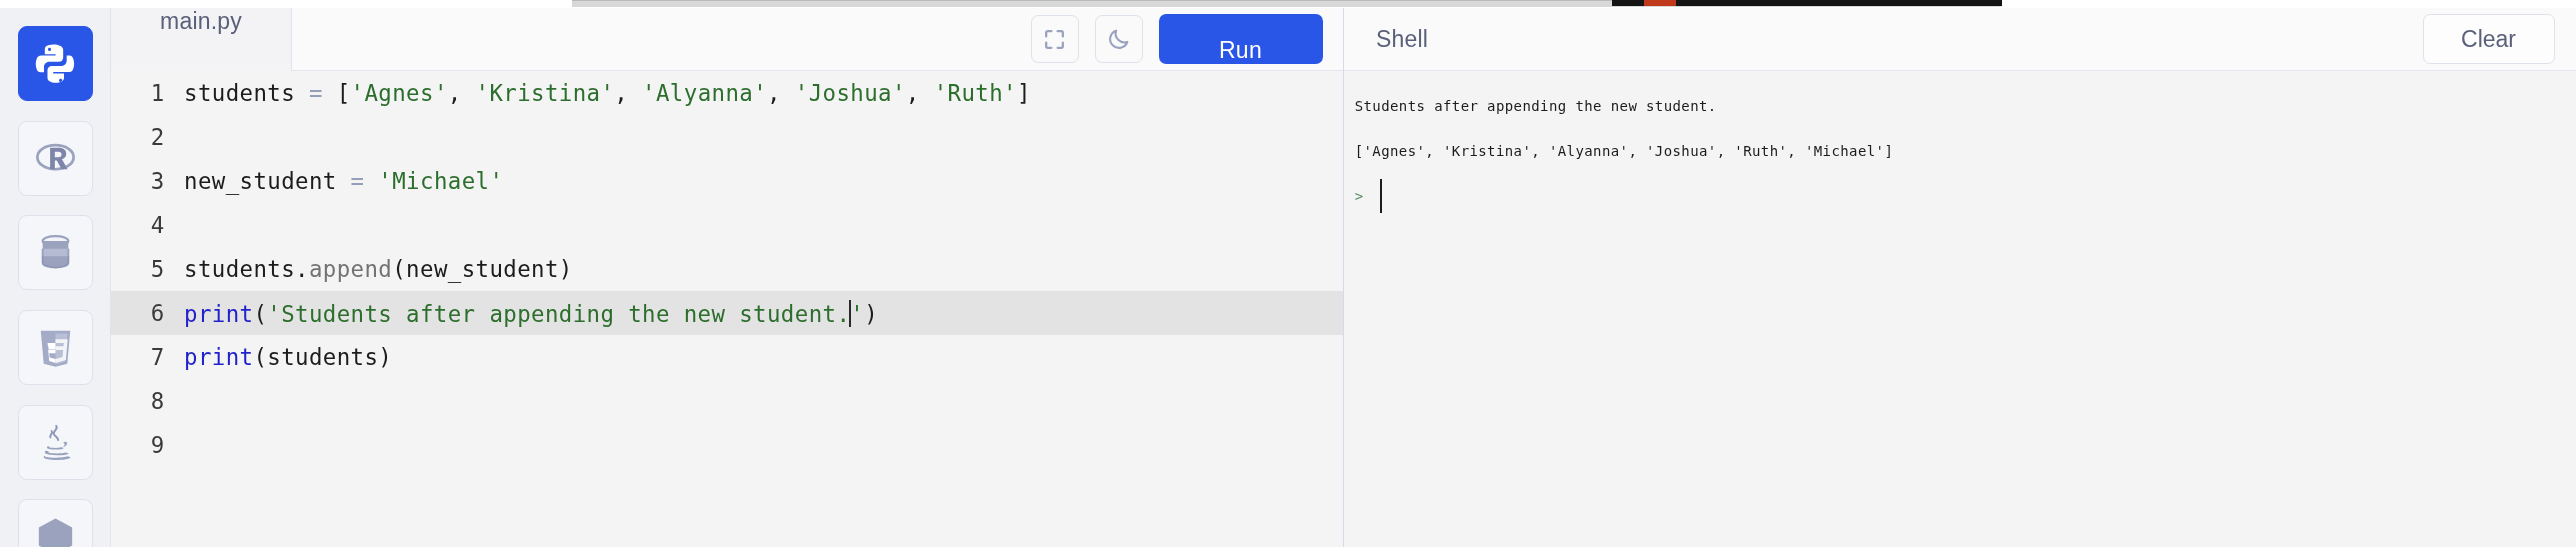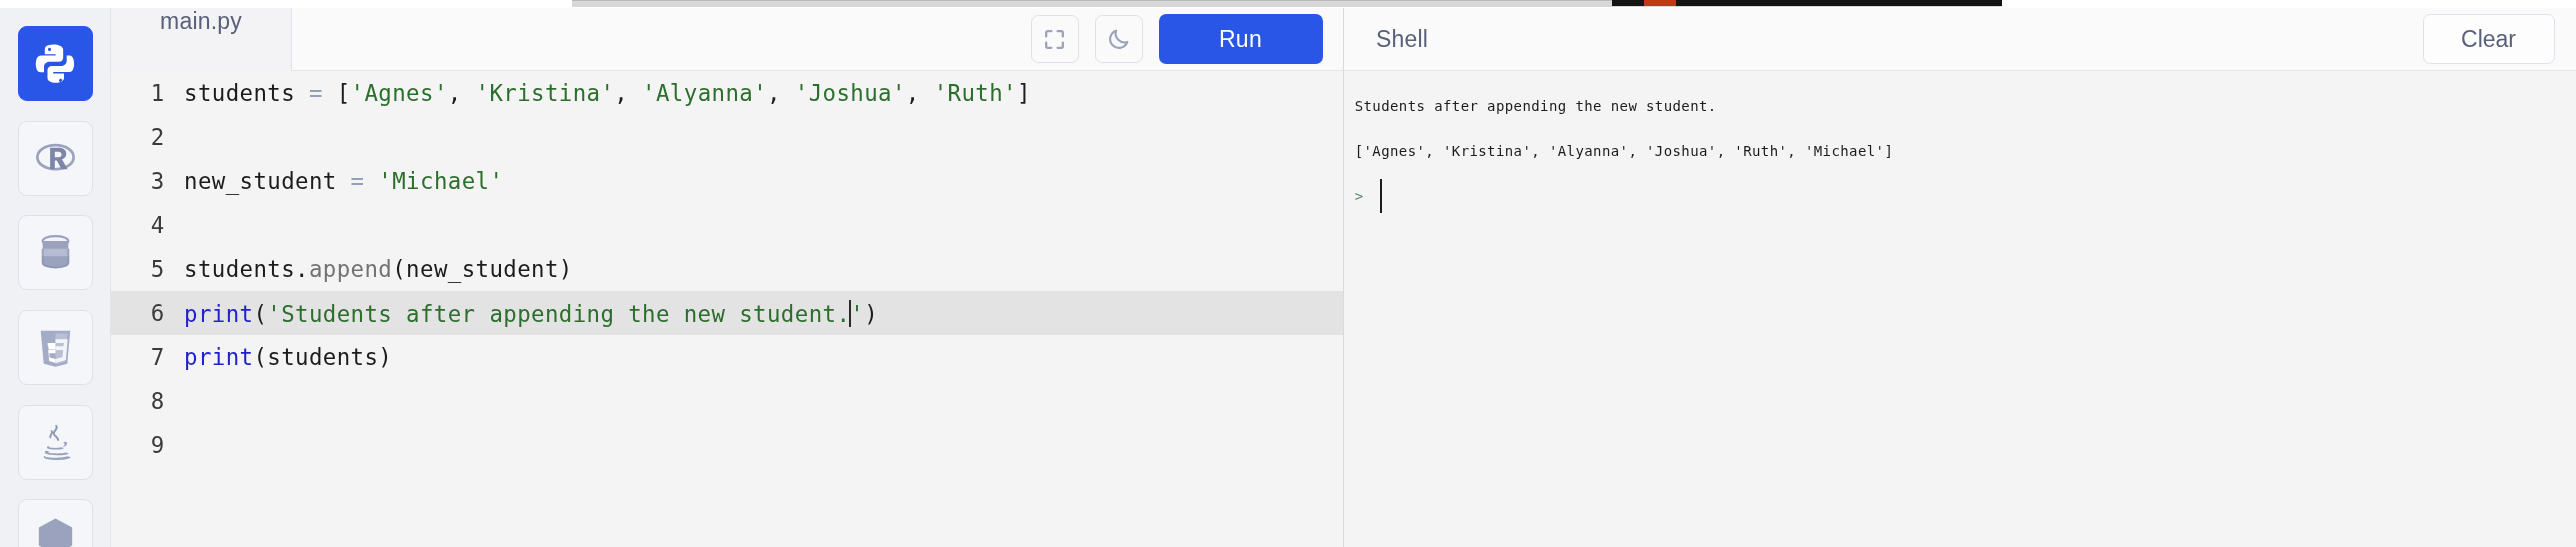--- a/index.html
+++ b/index.html
@@ -128,21 +128,21 @@
   }
   #run-button {
     height: 50px;
     min-width: 114px;
     padding: 0 25px;
     border-radius: 7.2px;
     background: #2a56e8;
     color: #ffffff;
     font-size: 23px;
     display: flex;
-    align-items: center;
+    align-items: flex-end;
     justify-content: center;
     border: none;
     letter-spacing: 0.3px;
   }
 
   #code-area {
     position: absolute;
     left: 0; top: 63px;
     width: 1233px; height: 477px;
     background: #f4f4f5;

